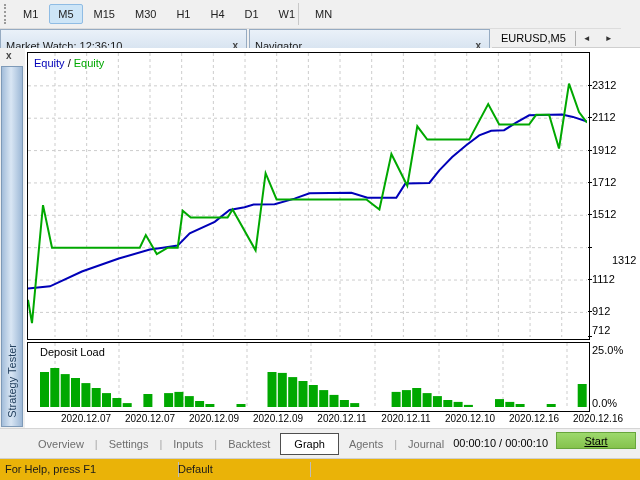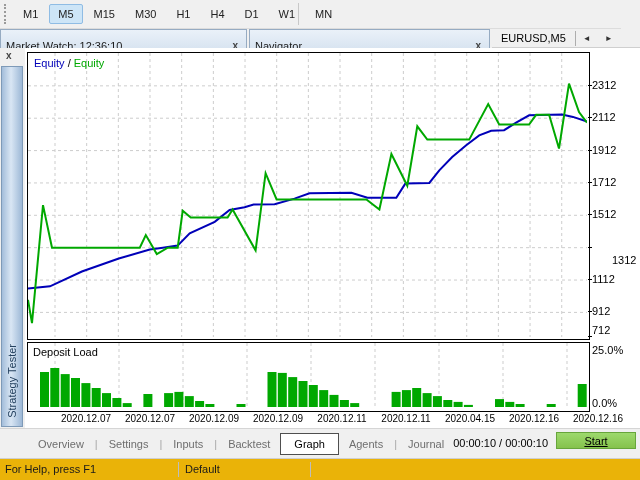--- a/index.html
+++ b/index.html
@@ -32,21 +32,21 @@
              background:linear-gradient(90deg,#a3bdda,#d9e6f4 45%,#9db8d6);border:1px solid #7e9ab8;
              display:flex;align-items:flex-end;justify-content:center;}
   .striptext{writing-mode:vertical-rl;transform:rotate(180deg);padding-top:8px;color:#24415f;font-size:11px;white-space:nowrap;}
   
   .chart-panel{position:absolute;left:25px;top:48px;width:615px;height:380px;background:#fff;}
   .plot{position:absolute;border:1px solid #000;background:#fff;}
   #mainplot{left:2px;top:4px;width:561px;height:286px;}
   #depositplot{left:2px;top:294px;width:561px;height:68px;}
   .legend{position:absolute;left:9px;top:9px;}
   .leg-sep{color:#000;}
-  .dep-title{position:absolute;left:5px;top:3px;color:#000;}
+  .dep-title{position:absolute;left:12px;top:3px;color:#000;}
   .ylab{position:absolute;left:567px;width:44px;color:#000;font-size:11px;}
   .ytick{position:absolute;left:563px;width:4px;height:1px;background:#000;}
   .xlab{position:absolute;width:58px;text-align:center;top:365px;font-size:10px;color:#000;padding-left:32px;}
   
   .logo{position:absolute;left:430px;top:195px;width:70px;height:67px;background:#000;overflow:hidden;}
   .logo-strip{height:3px;margin:3px 10px 0 10px;
               background:repeating-linear-gradient(90deg,#fff 0 4px,transparent 4px 7px);}
   .logo-redbars{height:22px;margin:1px 6px 0 6px;display:flex;align-items:flex-end;gap:2px;}
   .logo-redbars div{flex:1;background:#ee1111;}
   .logo-band{height:11px;border-top:1px solid #fff;border-bottom:1px solid #fff;margin:1px 4px;
@@ -62,21 +62,21 @@
   .ttab.active{background:#fff;border:1px solid #4f4f4f;color:#000;padding:4px 13px;}
   .tsep{color:#a8a8a8;padding:0 1px;}
   .elapsed{position:absolute;right:92px;top:8px;color:#000;}
   .start{position:absolute;right:4px;top:3px;width:80px;height:17px;
          background:linear-gradient(#9dd96d,#85c24c);border:1px solid #67a53b;
          font-family:inherit;font-size:11px;color:#000;text-decoration:underline;}
   
   .status{position:absolute;left:0;top:458px;width:640px;height:22px;background:#eab308;
           border-top:1px solid #cfcfcf;box-sizing:border-box;}
   .status .s1{position:absolute;left:5px;top:4px;}
-  .status .s2{position:absolute;left:185px;top:4px;}
+  .status .s2{position:absolute;left:178px;top:4px;}
   .sdiv{position:absolute;top:3px;width:1px;height:15px;background:#bdbdbd;}
   .d1{left:178px;} .d2{left:310px;}
 </style>
 </head>
 <body>
 
 <div class="root">
 
   <div class="toolbar">
     <div class="grip"></div>
@@ -221,21 +221,21 @@
       <span class="ylab" style="top: 257.403px;">912</span>
       <span class="ytick" style="top: 263.403px;"></span>
       <span class="ylab" style="top: 276px;">712</span>
       <span class="ytick" style="top: 288px;"></span>
       <span class="xlab" style="left: 0px;">2020.12.07</span>
       <span class="xlab" style="left: 64px;">2020.12.07</span>
       <span class="xlab" style="left: 128px;">2020.12.09</span>
       <span class="xlab" style="left: 192px;">2020.12.09</span>
       <span class="xlab" style="left: 256px;">2020.12.11</span>
       <span class="xlab" style="left: 320px;">2020.12.11</span>
-      <span class="xlab" style="left: 384px;">2020.04.15</span>
+      <span class="xlab" style="left: 384px;">2020.12.10</span>
       <span class="xlab" style="left: 448px;">2020.12.16</span>
       <span class="xlab" style="left: 512px;">2020.12.16</span>
     </div>
 
   <div class="ttabs">
     <div class="ttabs-inner" id="ttabs">
         <span class="ttab">Overview</span>
         <span class="tsep">|</span>
         <span class="ttab">Settings</span>
         <span class="tsep">|</span>

